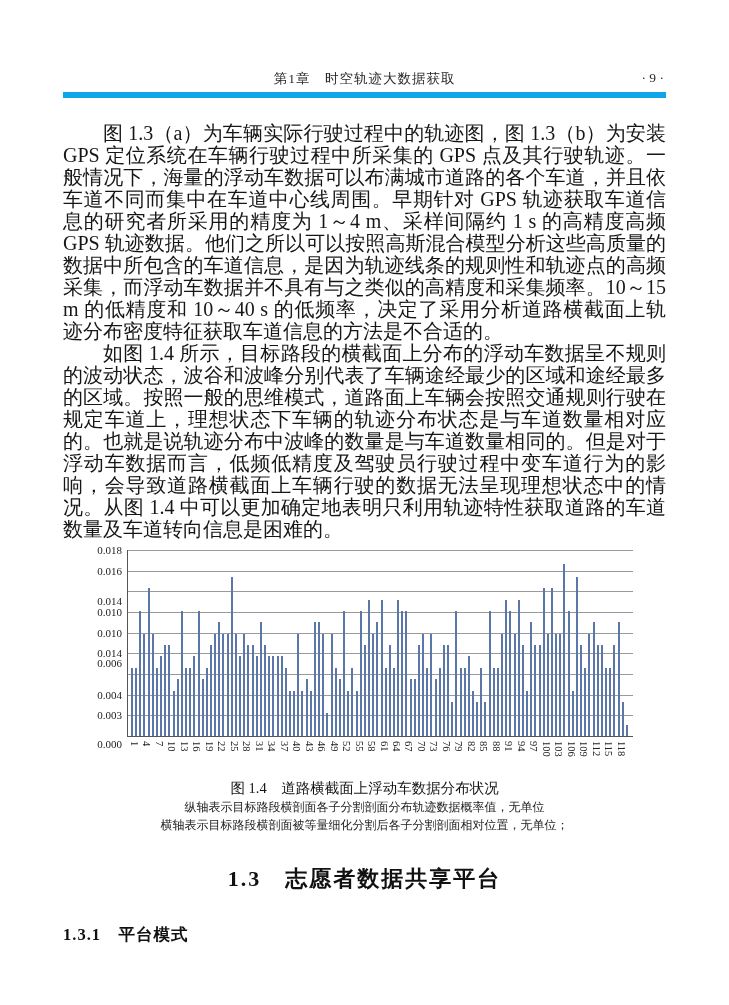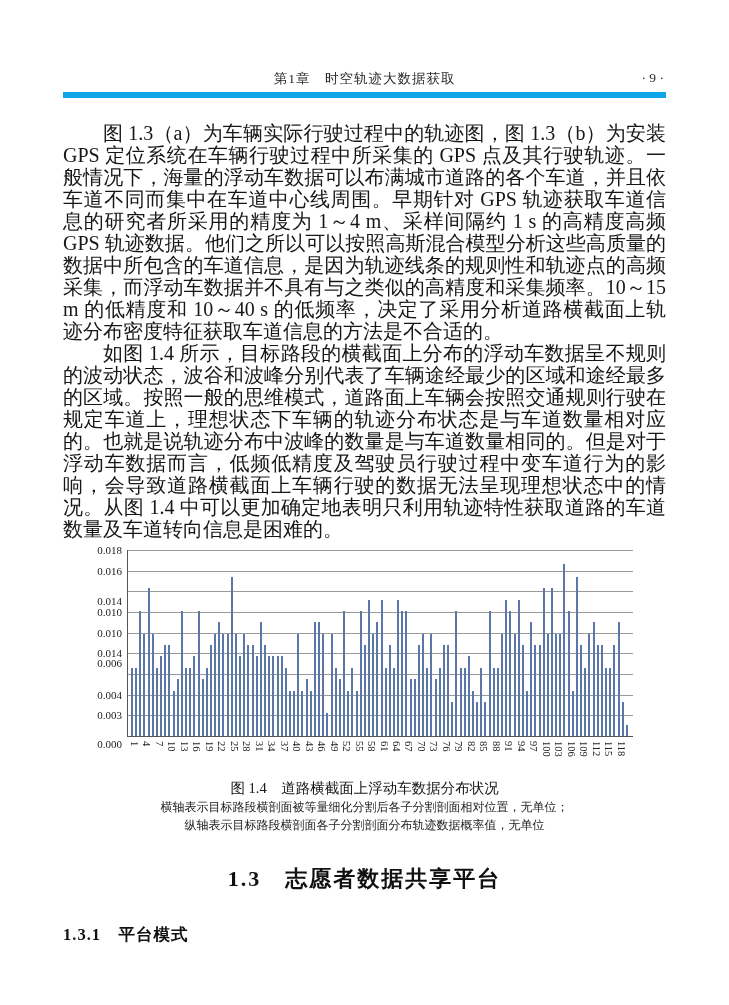--- a/index.html
+++ b/index.html
@@ -245,20 +245,20 @@
         <div class="bar" style="left: 485.367px; height: 90.9333px; background: rgb(91, 118, 168);"></div>
         <div class="bar" style="left: 489.525px; height: 113.667px; background: rgb(91, 118, 168);"></div>
         <div class="xlab" style="left: 498.525px;">118</div>
         <div class="bar" style="left: 493.683px; height: 34.1px; background: rgb(91, 118, 168);"></div>
         <div class="bar" style="left: 497.842px; height: 11.3667px; background: rgb(91, 118, 168);"></div>
       </div>
     <div class="xlabels-space"></div>
   </div>
 
   <div class="figcaption">图 1.4　道路横截面上浮动车数据分布状况</div>
+  <div class="fignote">纵轴表示目标路段横剖面各子分割剖面分布轨迹数据概率值，无单位</div>
   <div class="fignote">横轴表示目标路段横剖面被等量细化分割后各子分割剖面相对位置，无单位；</div>
-  <div class="fignote">纵轴表示目标路段横剖面各子分割剖面分布轨迹数据概率值，无单位</div>
 
   <h2 class="section">1.3　志愿者数据共享平台</h2>
   <h3 class="subsection">1.3.1　平台模式</h3>
 
 
 </div>
 
 </body></html>

